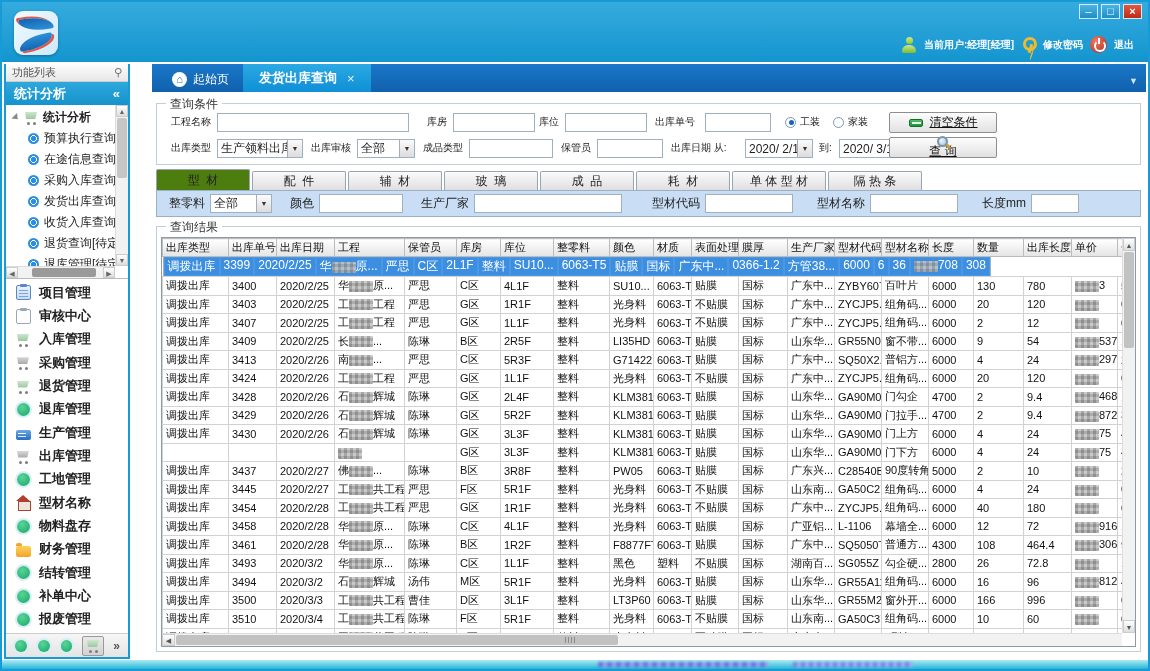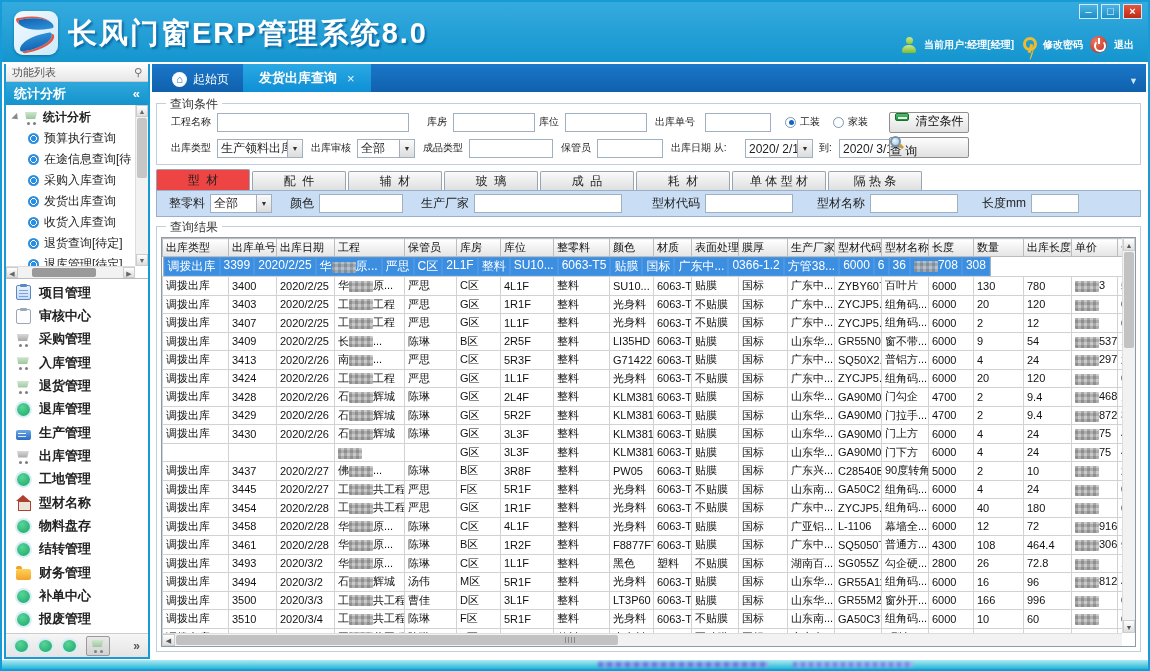--- a/index.html
+++ b/index.html
@@ -36,21 +36,21 @@
     border:3px solid #eebb2e; }
   .ic-key:after { content:""; position:absolute; left:8px; top:7px; width:3px; height:9px; background:#eebb2e;
     box-shadow:3px 4px 0 -1px #eebb2e, 3px 7px 0 -1px #eebb2e; transform:rotate(18deg); }
   .ic-power { position:relative; width:17px; height:17px; border-radius:50%; display:inline-block;
     background:radial-gradient(circle at 35% 30%,#ef7a64,#b52313); }
   .ic-power:before { content:""; position:absolute; left:3.5px; top:4px; width:8px; height:8px; border-radius:50%;
     border:2px solid #fff; border-top-color:transparent; }
   .ic-power:after { content:""; position:absolute; left:7.5px; top:2px; width:2px; height:6px; background:#fff; }
 
   
-  .sidebar { position:absolute; left:2px; top:62px; width:146px; bottom:10px; background:#fff;
+  .sidebar { position:absolute; left:2px; top:62px; width:126px; bottom:10px; background:#fff;
     border:2px solid #179bd7; border-top:none; display:flex; flex-direction:column; }
   .func-header { height:18px; flex:0 0 18px; background:linear-gradient(#fdfdfd,#e7e7e7);
     border-bottom:1px solid #ccc; font-size:11px; color:#555; display:flex; align-items:center;
     justify-content:space-between; padding:0 6px; }
   .pin { color:#777; font-size:11px; cursor:pointer; }
   .section-header { height:23px; flex:0 0 23px; background:linear-gradient(#2ea8dc,#1693cd); color:#fff;
     font-weight:bold; font-size:13px; display:flex; align-items:center; justify-content:space-between; padding:0 8px; }
   .collapse { font-size:13px; cursor:pointer; }
   .tree { position:relative; flex:0 0 174px; background:#fff; border-bottom:1px solid #bbb; overflow:hidden; }
   .tree-inner { position:absolute; left:0; top:2px; right:13px; bottom:12px; overflow:hidden; }
@@ -132,37 +132,37 @@
     font-family:"Liberation Sans","DejaVu Sans",sans-serif; }
   .sel { display:inline-flex; align-items:center; border:1px solid #9fb0c0; height:19px; background:#fff;
     font-size:12px; cursor:pointer; }
   .sel .val { padding:0 3px; flex:1; overflow:hidden; white-space:nowrap; }
   .sel .ar { width:15px; align-self:stretch; background:linear-gradient(#fbfbfb,#dcdcdc); border-left:1px solid #aab;
     font-size:7px; color:#333; display:flex; align-items:center; justify-content:center; }
   .radio { display:inline-flex; align-items:center; gap:4px; cursor:pointer; }
   .rdot { width:11px; height:11px; border:1px solid #7a98b8; border-radius:50%; background:#fff; position:relative; }
   .rdot.on:after { content:""; position:absolute; left:2.5px; top:2.5px; width:5px; height:5px; border-radius:50%;
     background:#1464c8; }
-  .wbtn { position:absolute; width:80px; height:21px; border:1px solid #8e8e8e; border-radius:2px;
-    background:linear-gradient(#fdfdfd,#e1e1e1); display:flex; align-items:flex-start; justify-content:center;
-    gap:7px; font-size:12px; color:#111; cursor:pointer; }
+  .wbtn { position:absolute; width:108px; height:21px; border:1px solid #8e8e8e; border-radius:2px;
+    background:linear-gradient(#fdfdfd,#e1e1e1); display:flex; align-items:center; justify-content:center;
+    gap:7px; font-size:12px; color:#111; cursor:pointer;text-decoration:underline; }
   .ic-eraser { width:14px; height:8px; background:linear-gradient(#4fc06a,#1f8f3e); border:1px solid #15702c;
     border-radius:2px; position:relative; }
   .ic-eraser:before { content:""; position:absolute; left:2px; top:2.5px; width:9px; height:2px; background:#eafbe9; }
   .ic-mag { width:13px; height:13px; position:relative; }
   .ic-mag:before { content:""; position:absolute; left:0; top:0; width:7px; height:7px; border-radius:50%;
     border:2px solid #7a93a8; background:radial-gradient(circle at 35% 35%,#eaf6ff,#9cc6e2); }
   .ic-mag:after { content:""; position:absolute; left:9px; top:9px; width:5px; height:2.5px; background:#c89b3c;
     transform:rotate(45deg); border-radius:1px; }
 
   .mtabs { margin:4px 5px 0 4px; flex:0 0 21px; display:flex; align-items:flex-end; }
   .mtab { width:94px; text-align:center; font-size:12px; color:#222; border:1px solid #9aa5b1; border-bottom:none;
     background:linear-gradient(#fafafa,#dfdfdf); margin-right:2px; height:19px; line-height:18px;
     white-space:pre; border-radius:2px 2px 0 0; cursor:pointer; }
-  .mtab.active { background:#ef4444; height:21px; line-height:20px; position:relative; z-index:2; }
+  .mtab.active { background:#4d7c0f; height:21px; line-height:20px; position:relative; z-index:2; }
   .filterrow { margin:0 5px 0 4px; flex:0 0 27px; background:#c9def5; border:1px solid #9ab0c8;
     display:flex; align-items:center; font-size:12px; color:#222; padding-left:12px; position:relative; z-index:1; }
   .filterrow .lbl { margin-right:5px; white-space:nowrap; }
 
   .rgroup { margin:9px 5px 7px 4px; flex:1; }
   .tableframe { position:absolute; left:4px; top:10px; right:4px; bottom:4px; border:1px solid #8f9aa5;
     overflow:hidden; background:#fff; }
   .tablewrap { position:absolute; left:0; top:0; right:13px; bottom:13px; overflow:hidden; }
   table { border-collapse:collapse; table-layout:fixed; width:983px; font-size:11px; }
   th { height:18px; background:linear-gradient(#ffffff,#e4e4e4); border:1px solid #bcbcbc; font-weight:normal;
@@ -193,21 +193,20 @@
   .bottombar:after { content:""; position:absolute; left:69%; top:2px; width:120px; height:5px;
     background:repeating-linear-gradient(90deg,#7b6be0 0 4px,#b3a8f0 4px 8px); filter:blur(1.6px); opacity:.8; }
 </style>
 </head>
 <body>
 
 <div class="window">
 
   <div class="titlebar">
     <div class="logo"></div>
-    <div class="apptitle">长风门窗ERP管理系统8.0</div>
     <div class="winctrl">
       <div class="wc">–</div>
       <div class="wc">□</div>
       <div class="wc close">×</div>
     </div>
     <div class="userbar">
       <span class="ic-user"></span>
       <span>当前用户:经理[经理]</span>
       <span class="ic-key"></span>
       <span>修改密码</span>
@@ -277,29 +276,29 @@
     <div class="menu" id="menu-list">
         <div class="menu-item">
           <span class="ic ic-clipboard-blue"></span>
           <span>项目管理</span>
         </div>
         <div class="menu-item">
           <span class="ic ic-clipboard"></span>
           <span>审核中心</span>
         </div>
         <div class="menu-item">
+          <span class="ic ic-cart-green"></span>
+          <span>入库管理</span>
+        </div>
+        <div class="menu-item">
           <span class="ic ic-cart"></span>
           <span>采购管理</span>
         </div>
         <div class="menu-item">
           <span class="ic ic-cart-green"></span>
-          <span>入库管理</span>
-        </div>
-        <div class="menu-item">
-          <span class="ic ic-cart-green"></span>
           <span>退货管理</span>
         </div>
         <div class="menu-item">
           <span class="ic ic-dot-green"></span>
           <span>退库管理</span>
         </div>
         <div class="menu-item">
           <span class="ic ic-machine"></span>
           <span>生产管理</span>
         </div>
@@ -313,26 +312,26 @@
         </div>
         <div class="menu-item">
           <span class="ic ic-warehouse"></span>
           <span>型材名称</span>
         </div>
         <div class="menu-item">
           <span class="ic ic-dot-green"></span>
           <span>物料盘存</span>
         </div>
         <div class="menu-item">
+          <span class="ic ic-folder-yellow"></span>
+          <span>财务管理</span>
+        </div>
+        <div class="menu-item">
           <span class="ic ic-dot-green"></span>
           <span>结转管理</span>
-        </div>
-        <div class="menu-item">
-          <span class="ic ic-folder-yellow"></span>
-          <span>财务管理</span>
         </div>
         <div class="menu-item">
           <span class="ic ic-dot-green"></span>
           <span>补单中心</span>
         </div>
         <div class="menu-item">
           <span class="ic ic-dot-green"></span>
           <span>报废管理</span>
         </div>
       </div>

